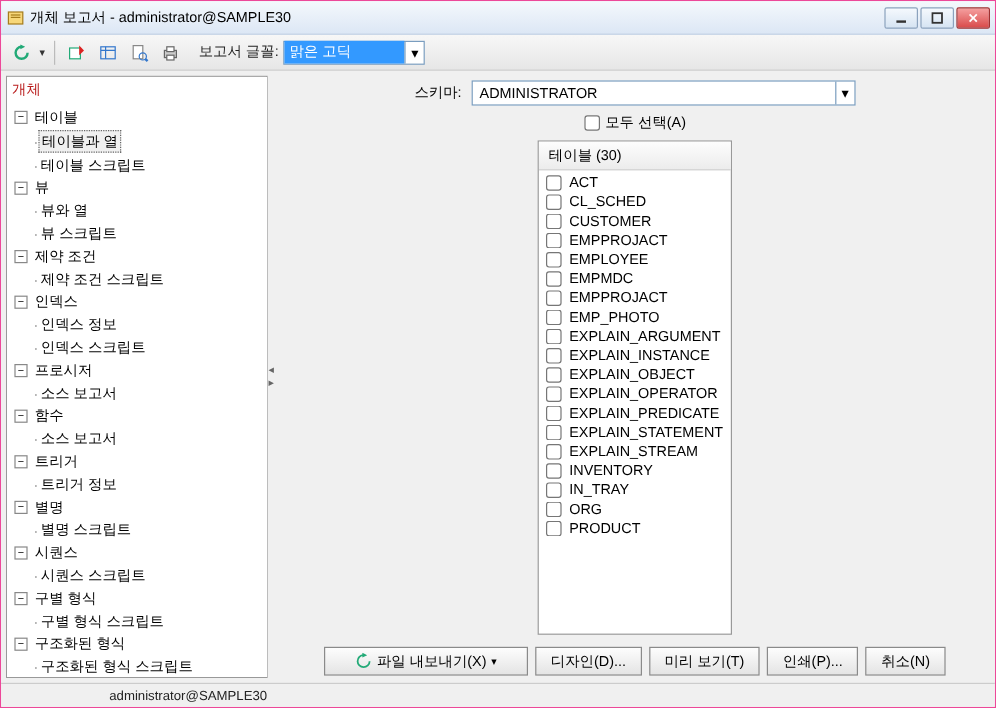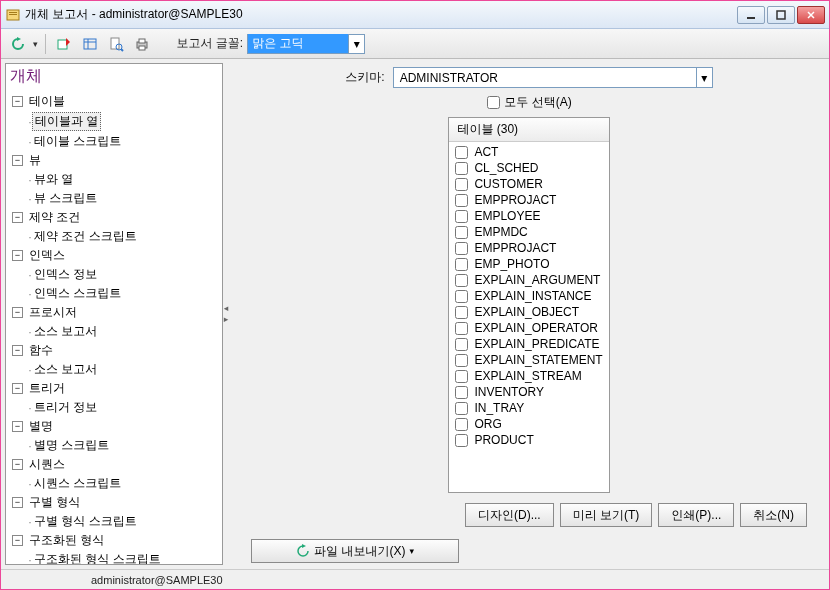--- a/index.html
+++ b/index.html
@@ -8,29 +8,29 @@
 .titlebar { height: 28px; background: linear-gradient(#f4f8fc, #dce7f5); display: flex; align-items: center; padding: 0 4px; border-bottom: 1px solid #b0c4de; }
 .titlebar .icon { width: 16px; height: 16px; margin-right: 4px; }
 .titlebar .title { flex: 1; color: #000; font-size: 12px; }
 .titlebar .winbtns { display: flex; gap: 2px; }
 .titlebar .winbtn { width: 28px; height: 18px; border: 1px solid #8ba2bd; background: linear-gradient(#f5f9fd,#d6e4f3); border-radius: 2px; display: flex; align-items: center; justify-content: center; font-size: 10px; cursor: pointer; }
 .titlebar .winbtn.close { background: linear-gradient(#f5a0a0,#d94b4b); border-color: #a03030; color: #fff; }
 
 .toolbar { height: 30px; background: linear-gradient(#f7f7f7,#e6e6e6); border-bottom: 1px solid #bbb; display: flex; align-items: center; padding: 0 6px; gap: 4px; }
 .toolbar .tbtn { width: 22px; height: 22px; border: 1px solid transparent; display: flex; align-items: center; justify-content: center; cursor: pointer; }
 .toolbar .sep { width: 1px; height: 20px; background: #bbb; margin: 0 3px; }
-.toolbar .label { font-size: 12px; color: #222; margin-left: 20px; }
+.toolbar .label { font-size: 12px; color: #222; margin-left: 9px; }
 .toolbar .fontselect { border: 1px solid #7a9dbf; background: #fff; height: 20px; display: flex; align-items: center; }
 .toolbar .fontselect .fonttext { background: #3399ff; color: #fff; padding: 1px 4px; min-width: 100px; }
 .toolbar .fontselect .dd { width: 16px; display: flex; align-items: center; justify-content: center; border-left: 1px solid #7a9dbf; height: 100%; }
 
 .body { flex: 1; display: flex; background: #f0f0f0; border: 4px solid #f0f0f0; overflow: hidden; }
 
 .leftpanel { width: 218px; background: #fff; border: 1px solid #999; display: flex; flex-direction: column; overflow: auto; }
-.leftpanel .treehead { font-size: 16px; padding: 2px 4px; color: #701a75; border-bottom: 1px dotted transparent; }
+.leftpanel .treehead { font-size: 12px; padding: 2px 4px; color: #b91c1c; border-bottom: 1px dotted transparent; }
 .tree { font-size: 12px; padding: 2px 0; }
 .tree .node { padding: 1px 4px 1px 6px; display: flex; align-items: center; white-space: nowrap; }
 .tree .toggle { width: 11px; height: 11px; border: 1px solid #888; display: inline-flex; align-items: center; justify-content: center; font-size: 9px; line-height: 1; margin-right: 4px; background: #fff; cursor: pointer; }
 .tree .spacer { width: 16px; display: inline-block; }
 .tree .lbl { cursor: pointer; padding: 0 2px; }
 .tree .lbl.selected { border: 1px dotted #666; background: #f0f0f0; }
 
 .splitter { width: 6px; display: flex; flex-direction: column; align-items: center; justify-content: center; gap: 2px; cursor: col-resize; }
 .splitter .arrow { font-size: 9px; color: #666; line-height: 1; }
 
@@ -47,21 +47,21 @@
 
 .tablebox { flex: 1; border: 1px solid #999; background: #fff; display: flex; flex-direction: column; overflow: hidden; }
 .tablebox .thead { background: linear-gradient(#fdfdfd,#ececec); border-bottom: 1px solid #ccc; padding: 3px 8px; font-size: 12px; }
 .tablebox .tbody { flex: 1; overflow-y: scroll; padding: 2px 6px; }
 .tablebox .row { display: flex; align-items: center; gap: 6px; padding: 1px 0; font-size: 12px; }
 .tablebox .row input { margin: 0; }
 
 .buttonrow { display: flex; gap: 6px; justify-content: flex-end; padding: 4px 0 2px 0; }
 .buttonrow .btn { height: 24px; border: 1px solid #8a8a8a; background: linear-gradient(#fdfdfd,#e4e4e4); font-size: 12px; padding: 0 12px; cursor: pointer; display: flex; align-items: center; gap: 4px; }
 .buttonrow .btn .dd { font-size: 9px; }
-.buttonrow .btn.export { width: 208px; justify-content: center; margin-top: 36px; }
+.buttonrow .btn.export { width: 170px; justify-content: center; }
 
 .statusbar { height: 20px; background: #f0f0f0; border-top: 1px solid #ccc; display: flex; align-items: center; padding: 0 10px; font-size: 11px; color: #222; }
 .statusbar .spacer { width: 80px; }
 
 svg { display: block; }
 </style>
 </head>
 <body>
 
 <div class="window">

